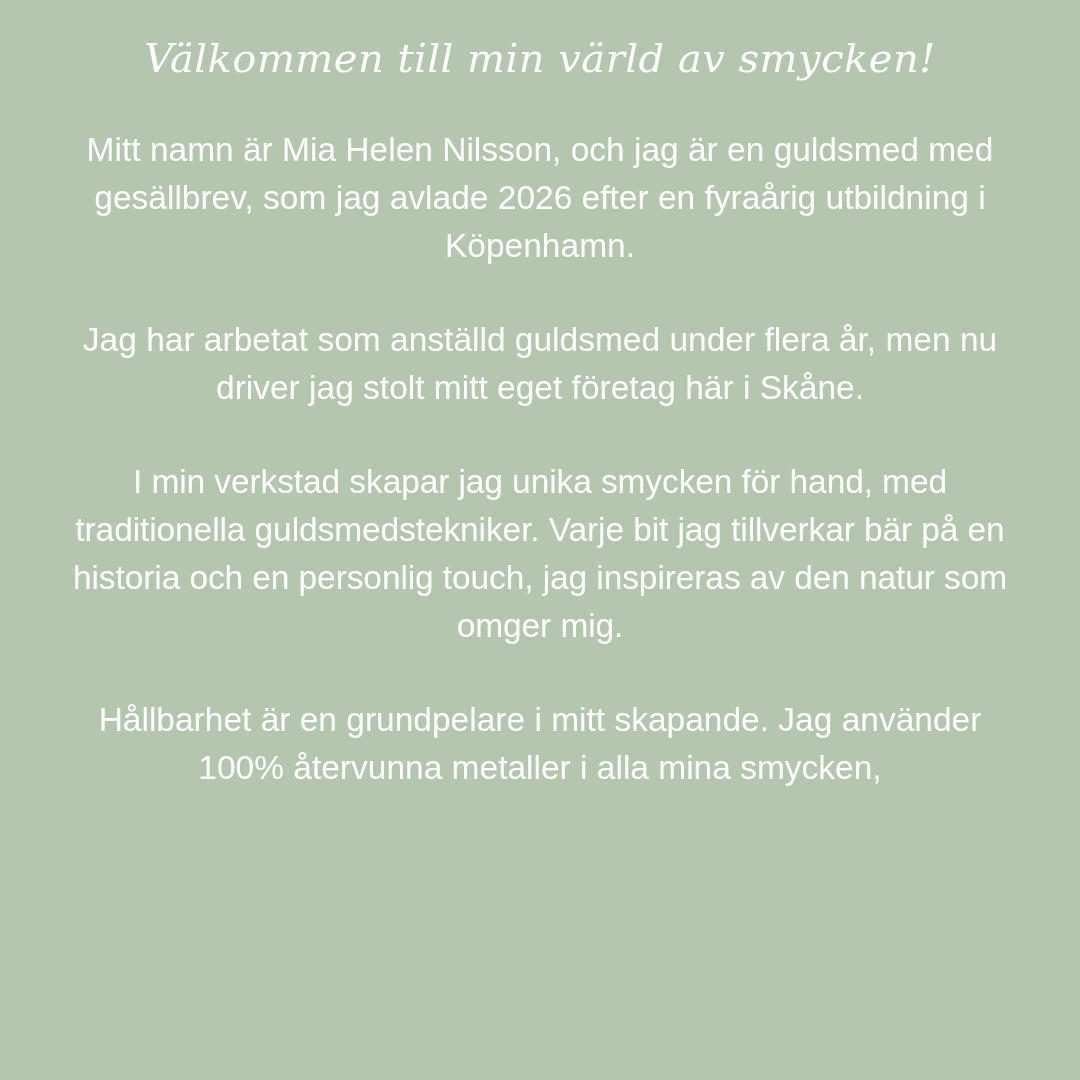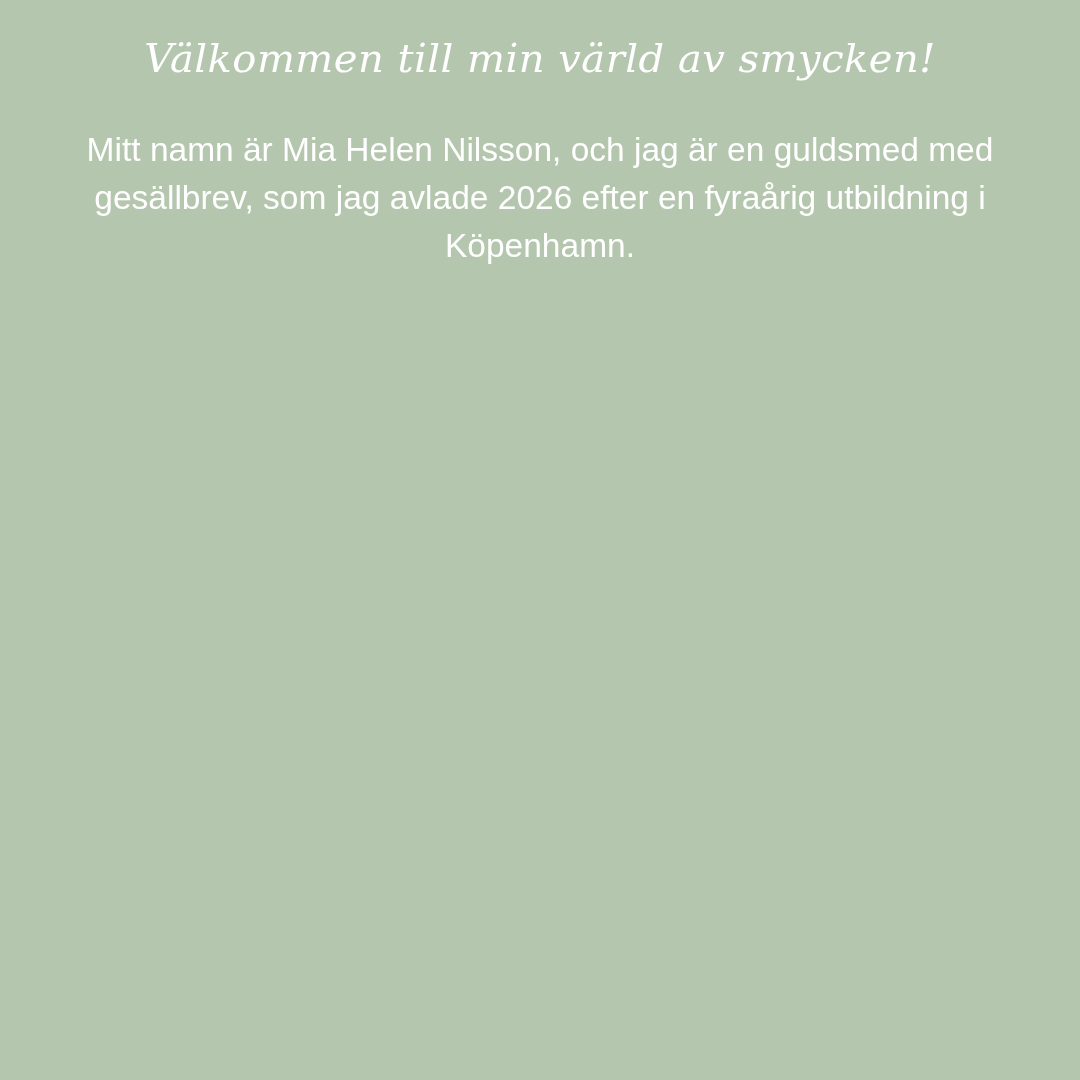--- a/index.html
+++ b/index.html
@@ -53,15 +53,18 @@
 </style>
 </head>
 <body style="background: rgb(181, 198, 174);">
 
 <div class="page">
 
   <div class="headline">Välkommen till min värld av smycken!</div>
 
   <div class="body-block">
     <p class="para para-1">Mitt namn är Mia Helen Nilsson, och jag är en guldsmed med gesällbrev, som jag avlade 2026 efter en fyraårig utbildning i Köpenhamn.</p>
+    <p class="para para-2">Jag har arbetat som anställd guldsmed under flera år, men nu driver jag stolt mitt eget företag här i Skåne.</p>
+    <p class="para para-3">I min verkstad skapar jag unika smycken för hand, med traditionella guldsmedstekniker. Varje bit jag tillverkar bär på en historia och en personlig touch, jag inspireras av den natur som omger mig.</p>
+    <p class="para para-4">Hållbarhet är en grundpelare i mitt skapande. Jag använder 100% återvunna metaller i alla mina smycken,</p>
   </div>
 
 </div>
 
 </body></html>

